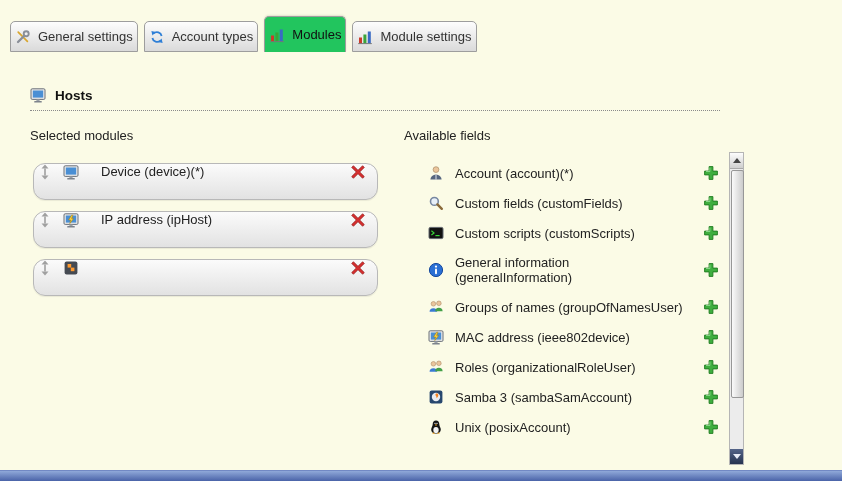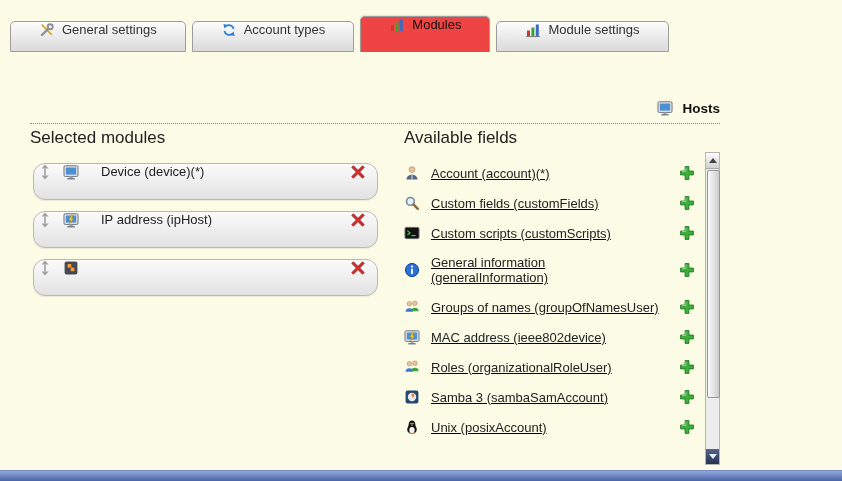--- a/index.html
+++ b/index.html
@@ -1,51 +1,51 @@
 <!DOCTYPE html>
 <html><head>
 <meta charset="utf-8">
 <style>
   html,body{margin:0;padding:0;}
   body{font-family:"Liberation Sans",sans-serif;background:#fbfbe6;}
   .page{position:relative;width:842px;height:481px;overflow:hidden;background:#fbfbe6;}
 
   
   .tabbar{position:absolute;left:10px;top:16px;height:36px;display:flex;align-items:flex-end;}
-  .tab{display:flex;align-items:flex-start;gap:7px;padding:0 28px;height:31px;
+  .tab{display:flex;align-items:center;gap:7px;padding:0 4px;height:31px;
        background:linear-gradient(#fdfdfd,#dadada);border:1px solid #9d9d9d;
        border-radius:5px 5px 0 0;margin-right:6px;font-size:13px;color:#333;cursor:pointer;
        box-sizing:border-box;white-space:nowrap;}
-  .tab.active{background:#ef4444;height:36px;border-bottom:none;color:#111;
+  .tab.active{background:#22c55e;height:36px;border-bottom:none;color:#111;
        box-shadow:0 -1px 2px rgba(0,0,0,0.10);z-index:2;}
   .ic{display:block;}
 
   
-  .section-head{position:absolute;left:30px;top:100px;width:690px;display:flex;align-items:center;
-       gap:9px;padding-bottom:7px;border-bottom:1px dotted #8a8a8a;justify-content:flex-end;}
+  .section-head{position:absolute;left:30px;top:87px;width:690px;display:flex;align-items:center;
+       gap:9px;padding-bottom:7px;border-bottom:1px dotted #8a8a8a;}
   .section-title{font-size:13.5px;font-weight:bold;color:#111;}
 
   
-  .col-label{position:absolute;font-size:17px;color:#222;}
+  .col-label{position:absolute;font-size:13px;color:#222;}
   .col-label.sel{left:30px;top:128px;}
   .col-label.avail{left:404px;top:128px;}
 
   
   .selected-list{position:absolute;left:33px;top:163px;width:345px;}
   .sel-row{height:37px;margin-bottom:11px;border:1px solid #b8b8b8;border-radius:12px;
        background:linear-gradient(#fbfbfb,#e2e2e2);display:flex;align-items:flex-start;
        box-shadow:0 1px 1px rgba(0,0,0,0.07);box-sizing:border-box;}
   .drag{margin-left:6px;width:10px;display:flex;cursor:ns-resize;}
   .sel-row .rowicon{margin-left:13px;}
   .sel-row .rowlabel{margin-left:22px;font-size:13px;color:#222;}
   .del-btn{margin-left:auto;margin-right:11px;width:16px;height:16px;border:none;padding:0;
        background:transparent;cursor:pointer;display:flex;}
 
   
-  .avail-wrap{position:absolute;left:404px;top:152px;width:316px;height:313px;overflow:hidden;text-decoration:underline;}
+  .avail-wrap{position:absolute;left:428px;top:152px;width:316px;height:313px;overflow:hidden;}
   .avail-rows{width:299px;padding-top:6px;}
   .avail-row{display:flex;align-items:center;padding:7px 0;}
   .avail-row .rowicon{flex:0 0 16px;margin-right:11px;}
   .avail-row .rowlabel{flex:0 0 232px;font-size:13px;line-height:15px;color:#222;}
   .add-btn{margin-left:auto;margin-right:8px;width:16px;height:16px;border:none;padding:0;
        background:transparent;cursor:pointer;display:flex;}
 
   
   .scrollbar{position:absolute;top:0;right:0;width:15px;height:313px;background:#ececec;
        border:1px solid #b5b5b5;box-sizing:border-box;}

